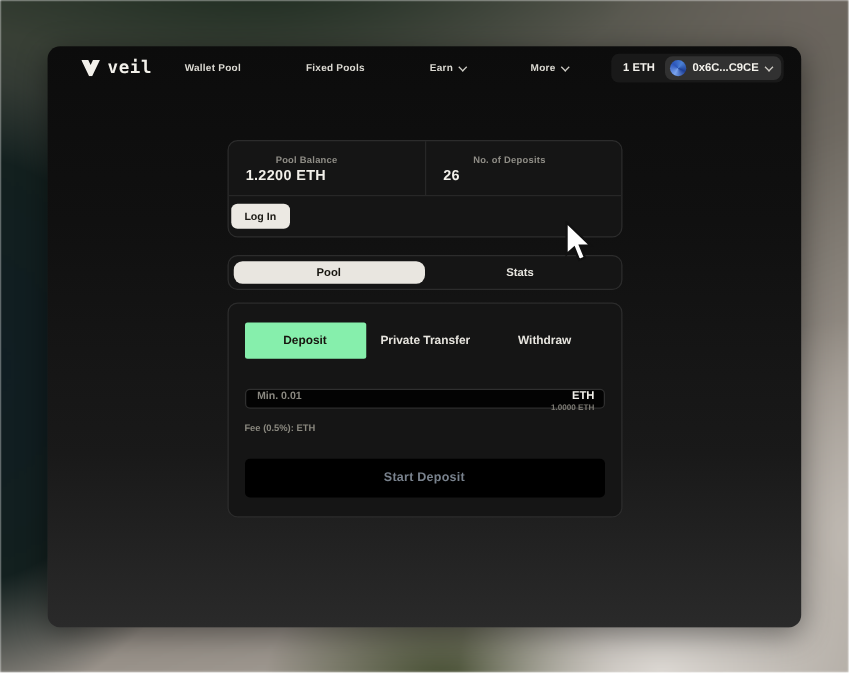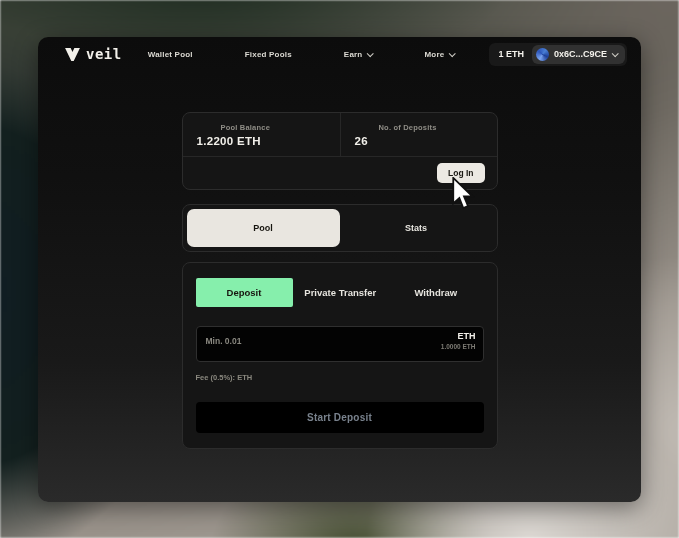--- a/index.html
+++ b/index.html
@@ -46,40 +46,40 @@
   
   .content { width:316px; margin:45px auto 0; }
   .card { background:#151515; border:1px solid #2c2c2c; border-radius:8px; }
 
   
   .stats-row { display:grid; grid-template-columns:1fr 1fr; border-bottom:1px solid #272727; }
   .stat-cell { padding:10px 14px 9px; }
   .stat-cell + .stat-cell { border-left:1px solid #272727; }
   .stat-label { font-size:7.5px; font-weight:bold; color:#8f8d86; letter-spacing:.2px; margin-bottom:3px;margin-left:24px; }
   .stat-value { font-size:11.5px; font-weight:bold; color:#f2f0ea; letter-spacing:.3px; }
-  .stats-actions { display:flex; justify-content:flex-end; padding:6px 12px; }
+  .stats-actions { display:flex; justify-content:flex-start; padding:6px 2px; }
   .login-btn { background:#ece9e3; color:#1b1914; font-family:"Liberation Sans", sans-serif;
     font-size:8.5px; font-weight:bold; border:none; border-radius:5px; padding:5px 11px; cursor:pointer; }
 
   
-  .view-tabs { margin-top:14px; display:flex; padding:4px; height:48px; align-items:stretch; }
+  .view-tabs { margin-top:14px; display:flex; padding:4px; height:28px; align-items:stretch; }
   .view-tab { flex:1; display:flex; align-items:center; justify-content:center;
     font-size:9px; font-weight:bold; color:#e7e5df; border-radius:7px; cursor:pointer; }
   .view-tab.active { background:#e9e6e0; color:#17150f; }
 
   
   .main-card { margin-top:10px; padding:15px 13px 15px; }
   .action-tabs { display:flex; align-items:stretch; height:29px; }
   .action-tab { display:flex; align-items:center; justify-content:center;
     font-size:9.5px; font-weight:bold; color:#e7e5df; cursor:pointer; }
   .action-tab.active { background:#86efac; color:#17150f; border-radius:2px; width:97px; }
   .action-tab:not(.active) { flex:1; }
 
   .amount-wrap { position:relative; margin-top:19px; }
-  .amount-input { width:100%; height:36px; background:#030303; border:1px solid #2f2f2f;
+  .amount-input { width:100%; height:16px; background:#030303; border:1px solid #2f2f2f;
     border-radius:4px; color:#e8e6e0; font-family:"Liberation Sans", sans-serif;
     font-size:8.5px; font-weight:bold; padding:0 58px 6px 9px; outline:none; }
   .amount-input::placeholder { color:#8a8880; font-weight:bold; }
   .amount-side { position:absolute; right:8px; top:5px; text-align:right; pointer-events:none; }
   .amount-currency { font-size:9px; font-weight:bold; color:#f2f0ea; }
   .amount-balance { font-size:6.5px; font-weight:bold; color:#7d7b74; margin-top:2px; }
 
   .fee-text { margin-top:11px; font-size:7.5px; font-weight:bold; color:#8a887f; }
 
   .submit-btn { margin-top:20px; width:100%; height:31px; background:#000000; border:none;

